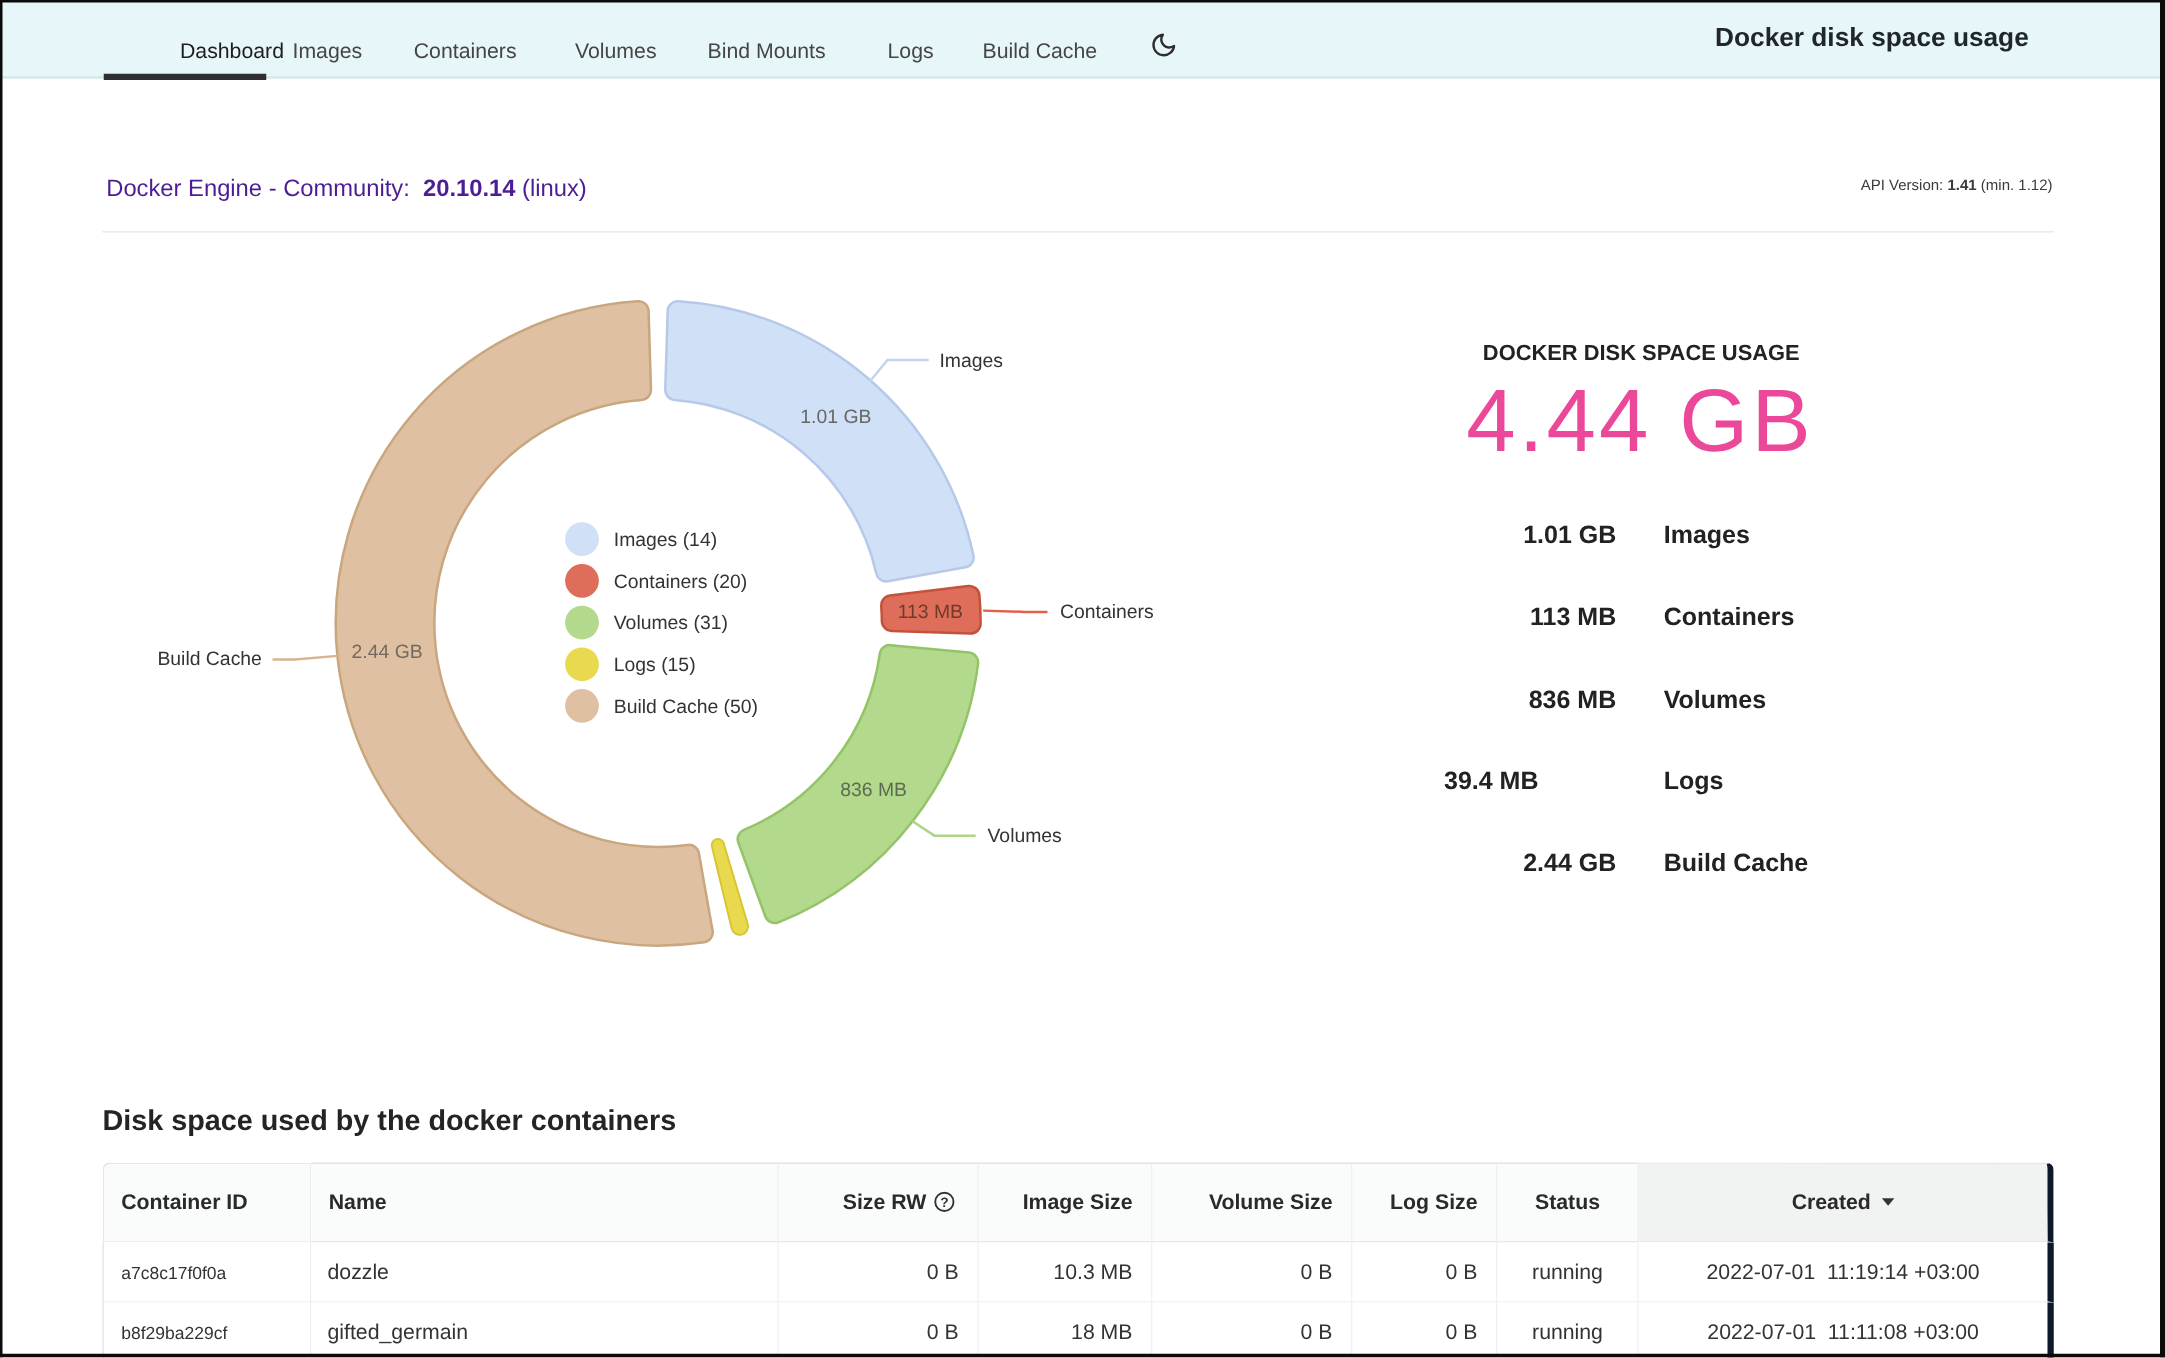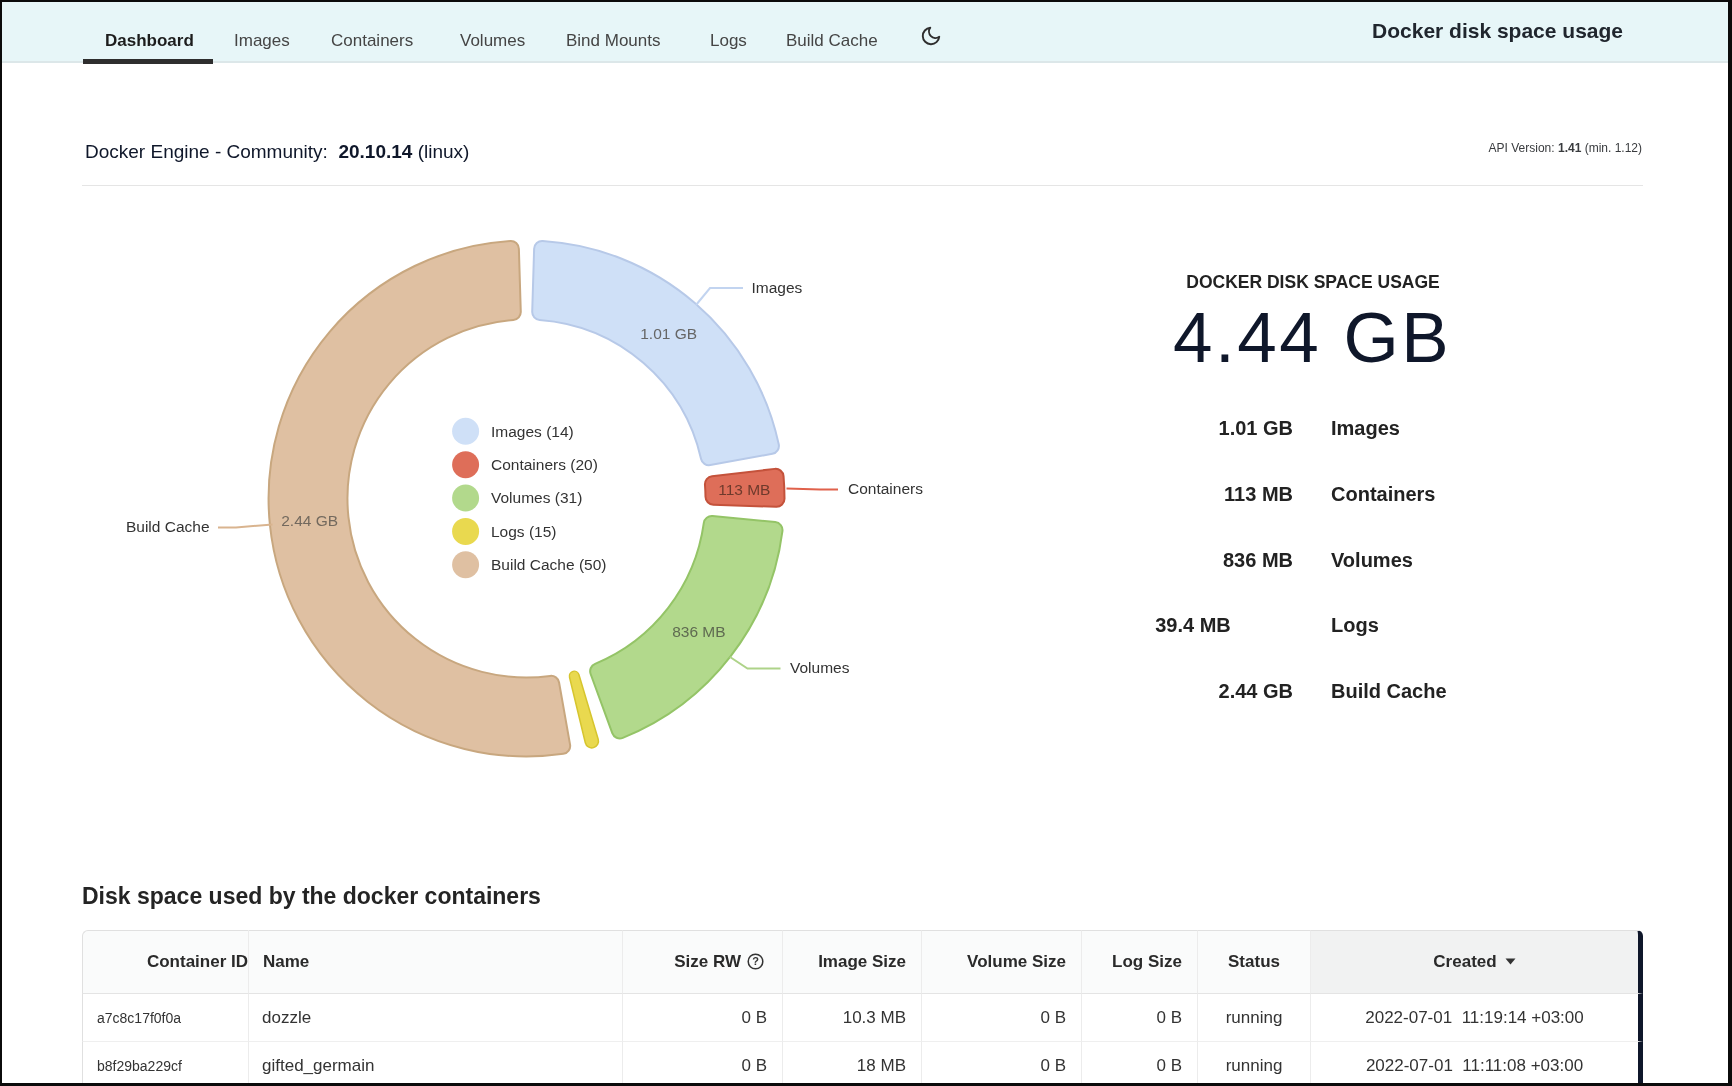--- a/index.html
+++ b/index.html
@@ -6,32 +6,32 @@
 html,body { width:1732px; height:1086px; overflow:hidden; background:#fff;
   font-family:"Liberation Sans", sans-serif; }
 #page { position:absolute; left:0; top:0; width:1732px; height:1086px; overflow:hidden; }
 .abs { position:absolute; }
 
 .fr { position:absolute; background:#0b0b0b; z-index:99; }
 
 #nav { position:absolute; left:0; top:0; width:1732px; height:63px;
   background:#e7f6f8; border-bottom:2px solid #dce7e9; }
 .tab { position:absolute; font-size:17px; color:#454545; top:31px; white-space:nowrap; }
-.tab.active { font-weight:bold; color:#1d1d1d; }
+.tab.active { font-weight:normal; color:#1d1d1d;margin-left:39px; }
 #underline { position:absolute; left:83px; top:59px; width:130px; height:5px; background:#2e2e2e; z-index:5;}
 #title { position:absolute; top:19px; right:109px; font-size:21px; font-weight:bold; color:#20262e; }
 
-#engine { position:absolute; left:85px; top:141px; font-size:19px; color:#0f172a; }
+#engine { position:absolute; left:85px; top:141px; font-size:19px; color:#4c1d95; }
 #apiver { position:absolute; right:90px; top:141px; font-size:12px; color:#393b3e; }
 #hr1 { position:absolute; left:82px; top:185px; width:1561px; height:1px; background:#e5e5e5; }
 
 #st-head { position:absolute; left:1113px; top:272px; width:400px; text-align:center;
   font-size:17.5px; font-weight:bold; color:#222; }
 #st-big { position:absolute; left:1112px; top:302px; width:400px; text-align:center;
-  font-size:71px; color:#0f172a; letter-spacing:2.5px; line-height:1;}
+  font-size:71px; color:#ec4899; letter-spacing:2.5px; line-height:1;}
 .st-val { position:absolute; left:1093px; width:200px; text-align:right;
   font-size:20px; font-weight:bold; color:#222; line-height:23px;}
 .st-lab { position:absolute; left:1331px; font-size:20px; font-weight:bold; color:#222; line-height:23px;}
 
 #tbl-head { position:absolute; left:82px; top:883px; font-size:23px; font-weight:bold; color:#242424; }
 table { position:absolute; left:82px; top:930px; width:1561px; border-collapse:separate; border-spacing:0;
   font-size:17px; color:#333; table-layout:fixed; }
 th, td { border-right:1px solid #ececec; overflow:hidden; white-space:nowrap; }
 th { height:64px; font-size:17px; font-weight:bold; color:#2a2a2a; background:#fafbfb;
   border-bottom:1px solid #e4e4e4; border-top:1px solid #e0e0e0; }
@@ -130,21 +130,21 @@
         <col style="width:374px">
         <col style="width:160px">
         <col style="width:139px">
 <col style="width:160px">
         <col style="width:116px">
         <col style="width:113px">
         <col style="width:332px">
 </colgroup>
 <tbody>
         <tr>
-<th class="al" style="border-top-left-radius:6px;text-align:right;">Container ID</th>
+<th class="al" style="border-top-left-radius:6px;">Container ID</th>
 <th class="al">Name</th>
 <th class="ar" style="padding-right:18px;">Size RW<svg class="qm" width="17" height="17" viewBox="0 0 17 17">
               <circle cx="8.5" cy="8.5" r="7.3" fill="none" stroke="#333" stroke-width="1.5"></circle>
               <text x="8.5" y="12.4" text-anchor="middle" font-size="11" font-weight="bold" fill="#333">?</text>
             </svg></th>
 <th class="ar">Image Size</th>
 <th class="ar">Volume Size</th>
 <th class="ar">Log Size</th>
 <th class="ac">Status</th>
 <th class="ac created" style="border-top-right-radius:6px;">Created<svg class="sortarrow" width="11" height="7" viewBox="0 0 11 7">

